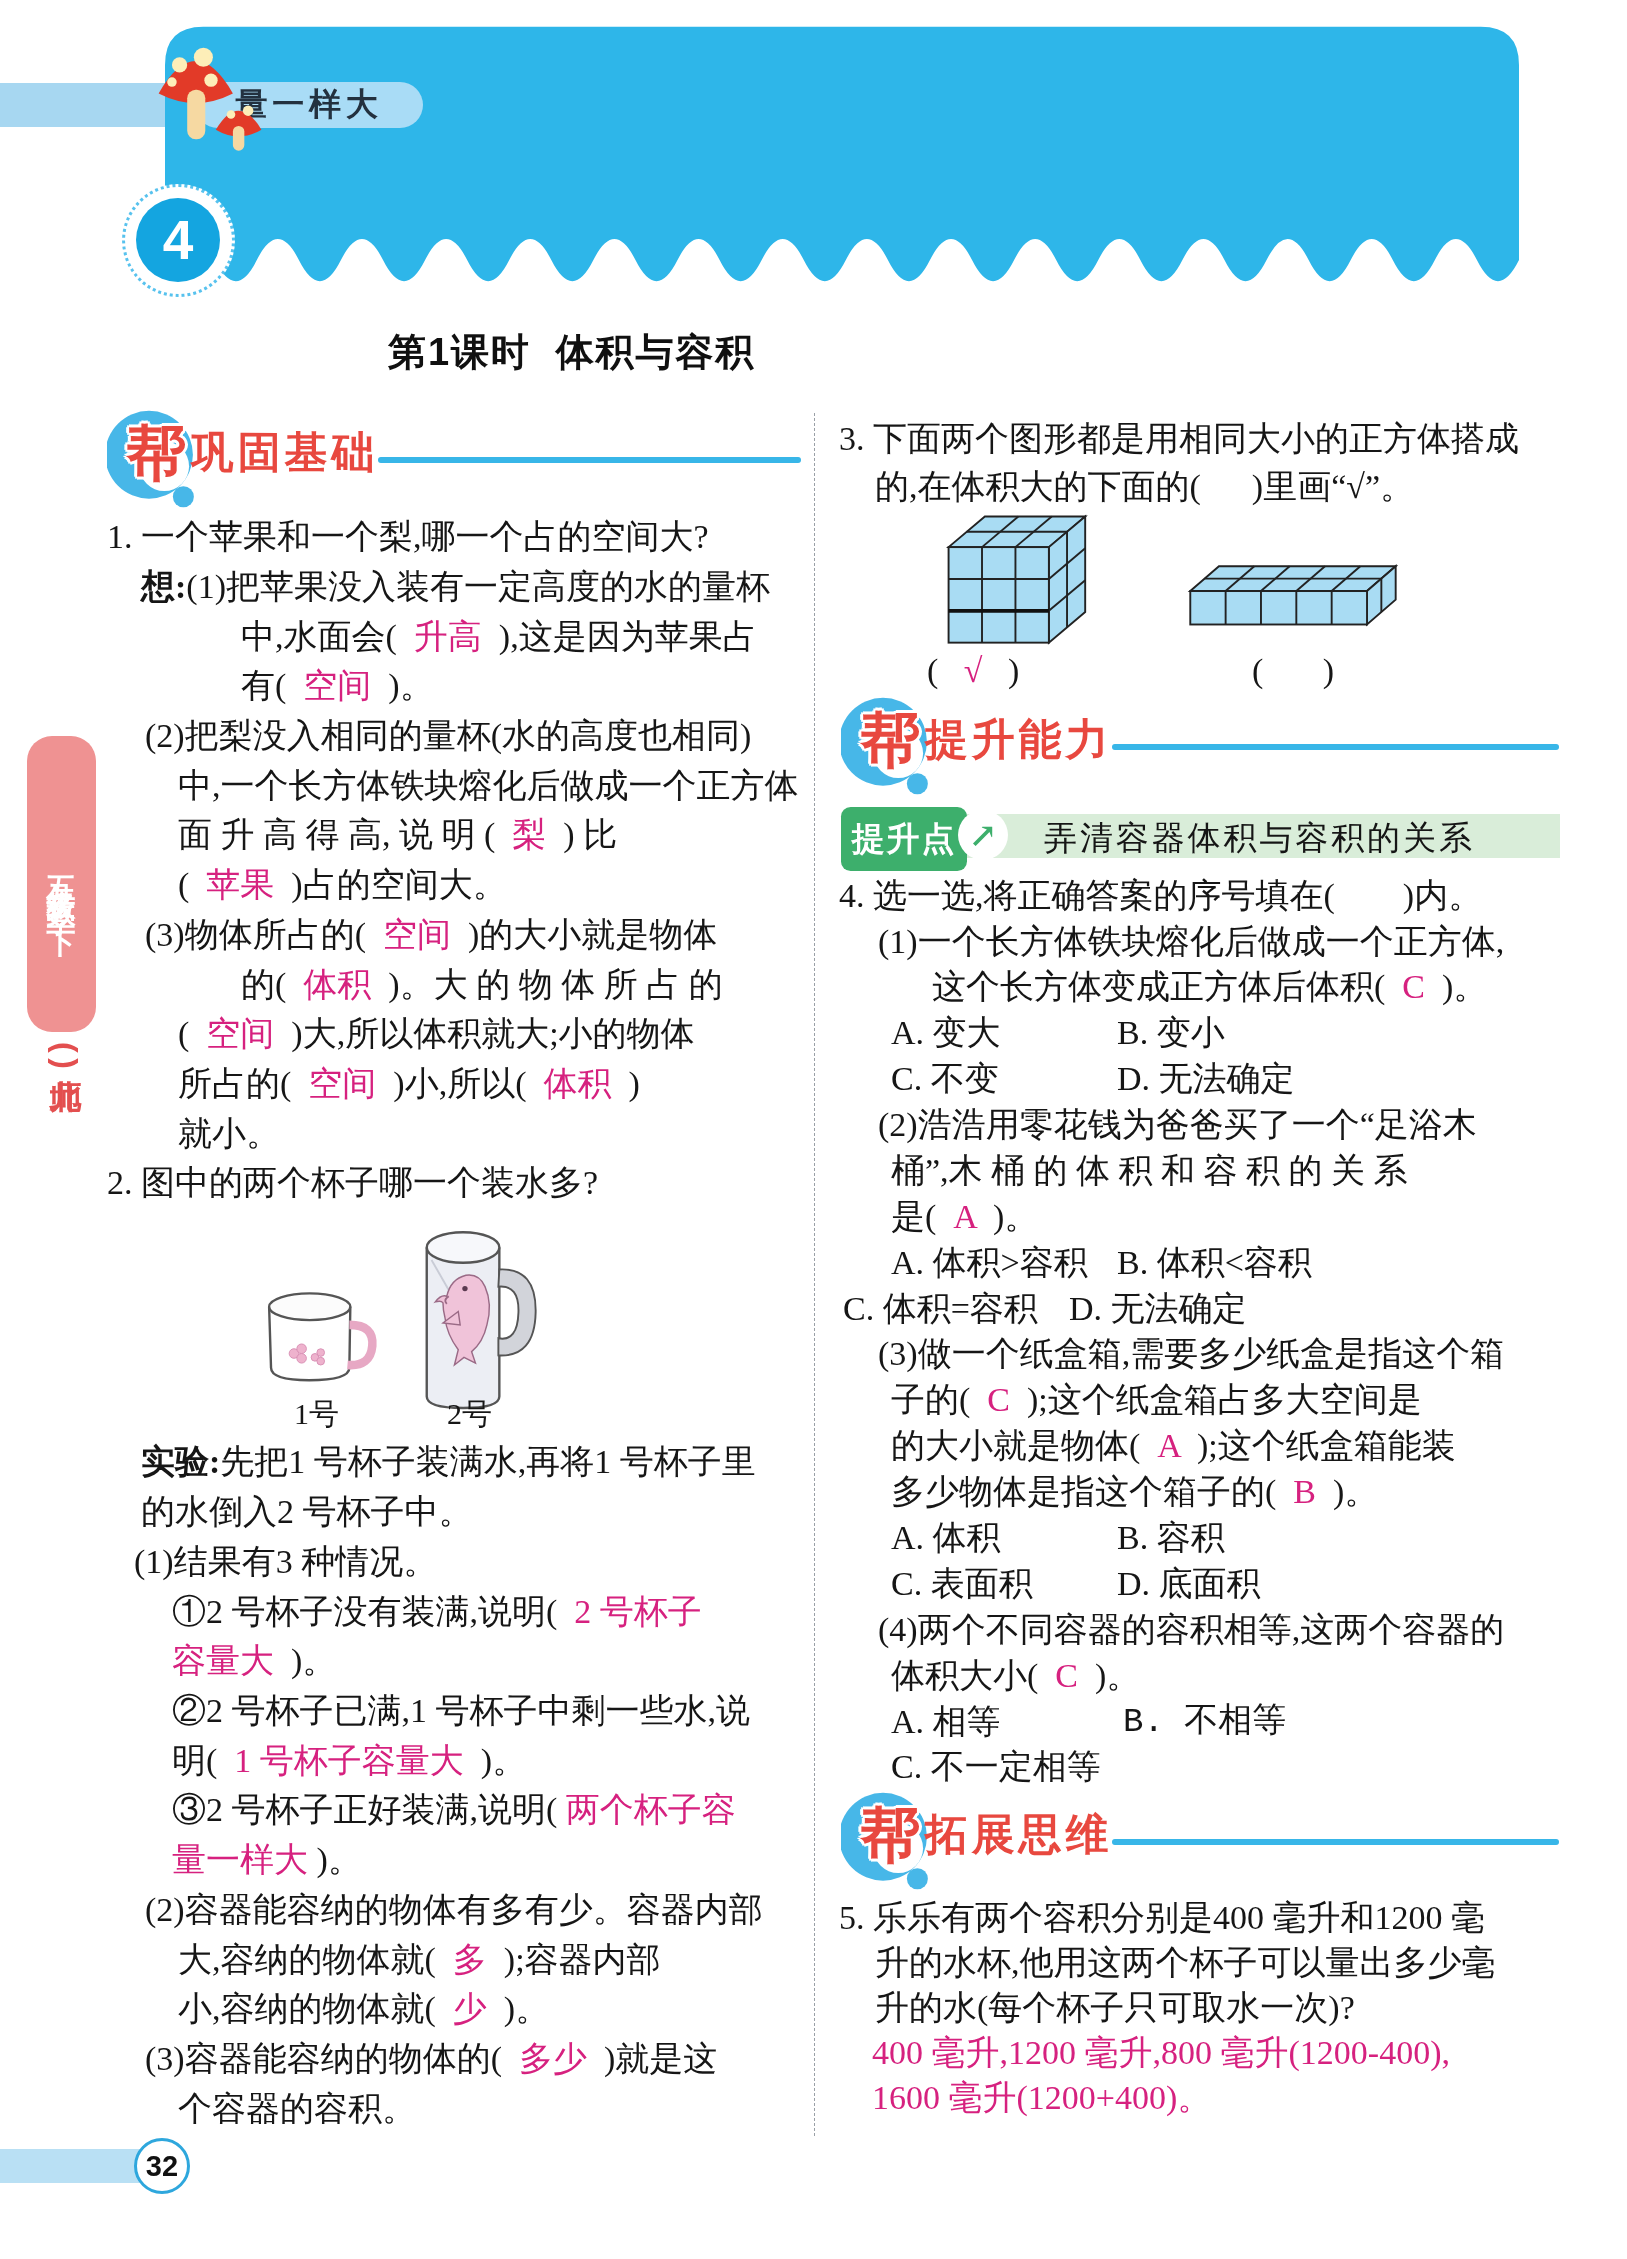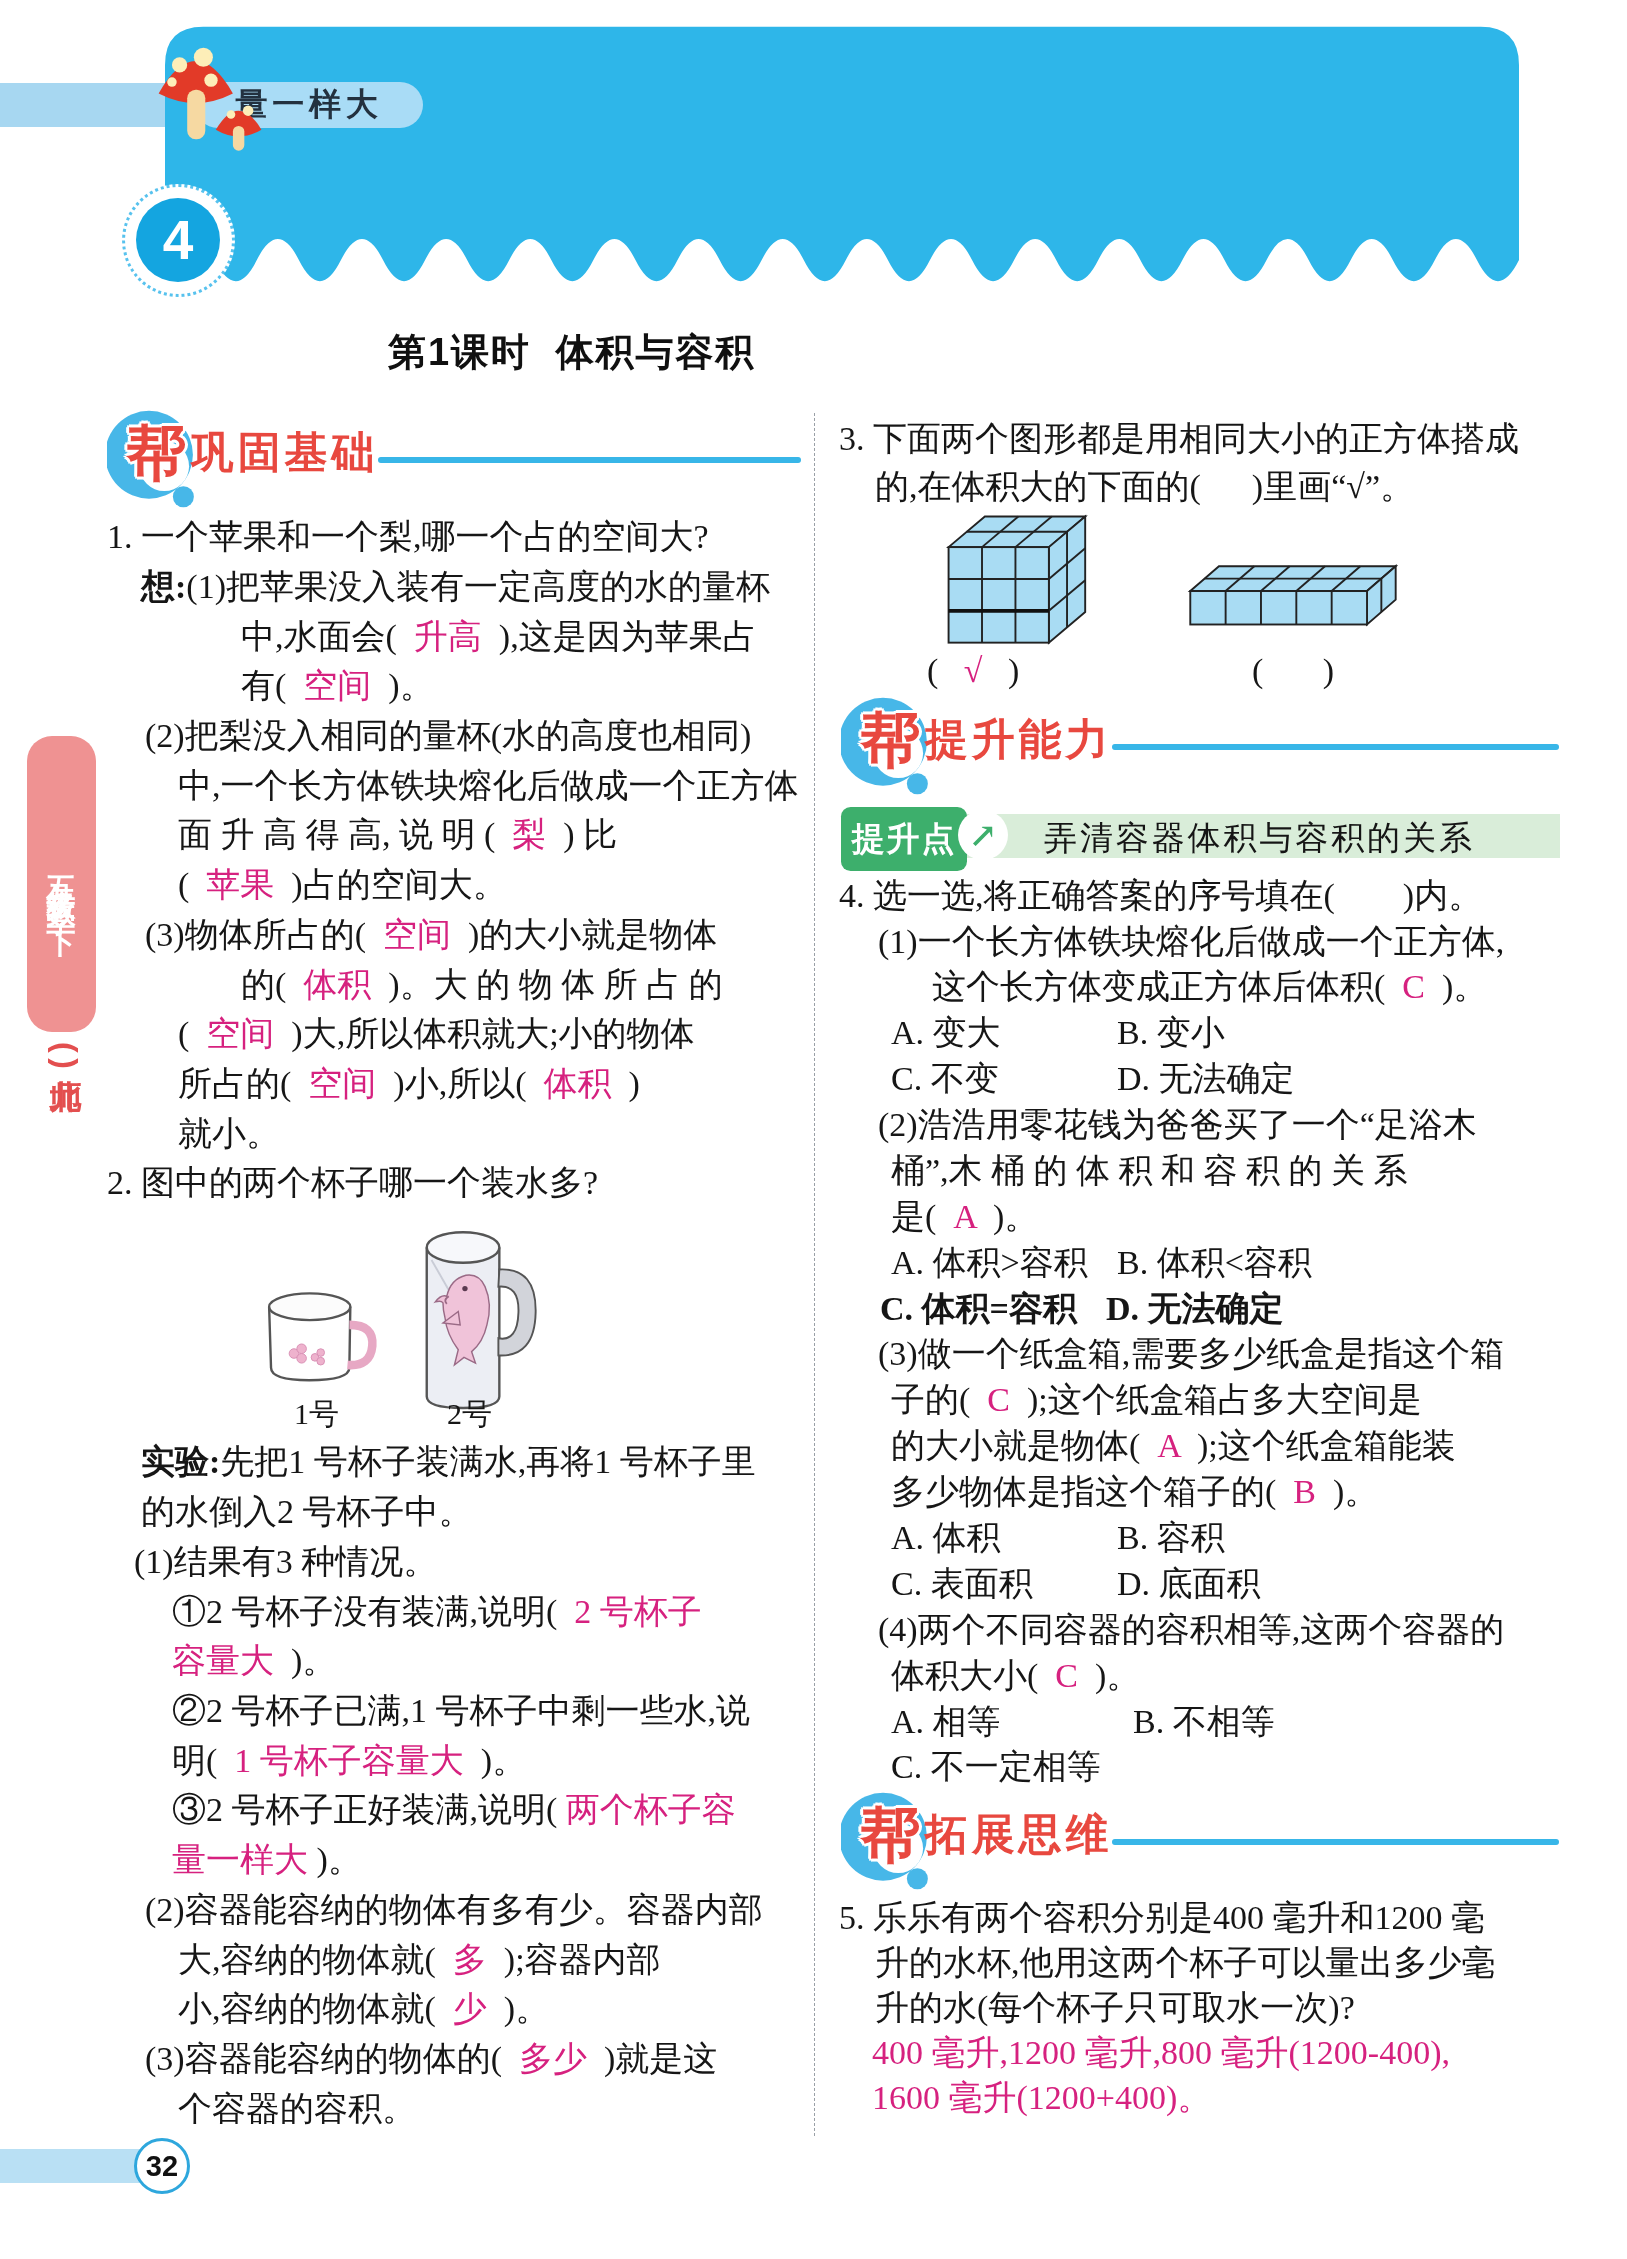--- a/index.html
+++ b/index.html
@@ -259,30 +259,30 @@
       <div class="tl" style="left: 927px; top: 650px;"><span>(   </span><span class="pk">√</span><span>   )</span><span class="tab" style="left: 325px;">(       )</span></div>
       <div class="tl" style="left: 839px; top: 875px;"><span>4. 选一选,将正确答案的序号填在(        )内。</span></div>
       <div class="tl" style="left: 878px; top: 921px;"><span>(1)一个长方体铁块熔化后做成一个正方体,</span></div>
       <div class="tl" style="left: 932px; top: 966px;"><span>这个长方体变成正方体后体积(  </span><span class="pk">C</span><span>  )。</span></div>
       <div class="tl" style="left: 891px; top: 1012px;"><span>A. 变大</span><span class="tab" style="left: 226px;">B. 变小</span></div>
       <div class="tl" style="left: 891px; top: 1058px;"><span>C. 不变</span><span class="tab" style="left: 226px;">D. 无法确定</span></div>
       <div class="tl" style="left: 878px; top: 1104px;"><span>(2)浩浩用零花钱为爸爸买了一个“足浴木</span></div>
       <div class="tl" style="left: 891px; top: 1150px;"><span>桶”,木 桶 的 体 积 和 容 积 的 关 系</span></div>
       <div class="tl" style="left: 891px; top: 1196px;"><span>是(  </span><span class="pk">A</span><span>  )。</span></div>
       <div class="tl" style="left: 891px; top: 1242px;"><span>A. 体积&gt;容积</span><span class="tab" style="left: 226px;">B. 体积&lt;容积</span></div>
-      <div class="tl" style="left: 880px; top: 1288px; font-weight: bold;"><span>C. 体积=容积</span><span class="tab" style="left: 226px;">D. 无法确定</span></div>
+      <div class="tl" style="left: 843px; top: 1288px;"><span>C. 体积=容积</span><span class="tab" style="left: 226px;">D. 无法确定</span></div>
       <div class="tl" style="left: 878px; top: 1333px;"><span>(3)做一个纸盒箱,需要多少纸盒是指这个箱</span></div>
       <div class="tl" style="left: 891px; top: 1379px;"><span>子的(  </span><span class="pk">C</span><span>  );这个纸盒箱占多大空间是</span></div>
       <div class="tl" style="left: 891px; top: 1425px;"><span>的大小就是物体(  </span><span class="pk">A</span><span>  );这个纸盒箱能装</span></div>
       <div class="tl" style="left: 891px; top: 1471px;"><span>多少物体是指这个箱子的(  </span><span class="pk">B</span><span>  )。</span></div>
       <div class="tl" style="left: 891px; top: 1517px;"><span>A. 体积</span><span class="tab" style="left: 226px;">B. 容积</span></div>
       <div class="tl" style="left: 891px; top: 1563px;"><span>C. 表面积</span><span class="tab" style="left: 226px;">D. 底面积</span></div>
       <div class="tl" style="left: 878px; top: 1609px;"><span>(4)两个不同容器的容积相等,这两个容器的</span></div>
       <div class="tl" style="left: 891px; top: 1655px;"><span>体积大小(  </span><span class="pk">C</span><span>  )。</span></div>
-      <div class="tl" style="left: 891px; top: 1701px;"><span>A. 相等</span><span class="tab" style="left: 242px;">B. 不相等</span></div>
+      <div class="tl" style="left: 891px; top: 1701px;"><span>A. 相等</span><span class="tab" style="left: 232px; font-family: Liberation Mono, monospace;">B. 不相等</span></div>
       <div class="tl" style="left: 891px; top: 1746px;"><span>C. 不一定相等</span></div>
       <div class="tl" style="left: 839px; top: 1897px;"><span>5. 乐乐有两个容积分别是400 毫升和1200 毫</span></div>
       <div class="tl" style="left: 875px; top: 1942px;"><span>升的水杯,他用这两个杯子可以量出多少毫</span></div>
       <div class="tl" style="left: 875px; top: 1987px;"><span>升的水(每个杯子只可取水一次)?</span></div>
       <div class="tl" style="left: 872px; top: 2032px;"><span class="pk">400 毫升,1200 毫升,800 毫升(1200-400),</span></div>
       <div class="tl" style="left: 872px; top: 2077px;"><span class="pk">1600 毫升(1200+400)。</span></div>
     </div>
 
   <div class="abs foot-band"></div>
   <div class="abs foot-circle">

